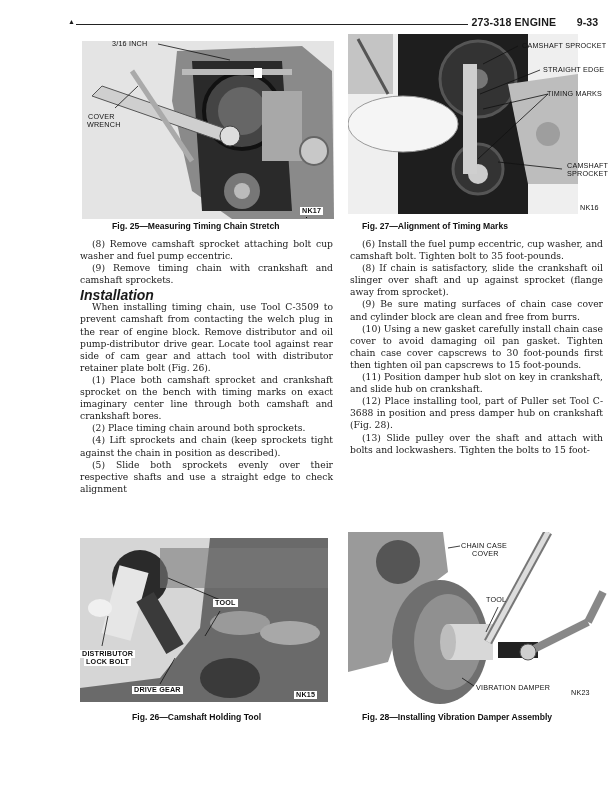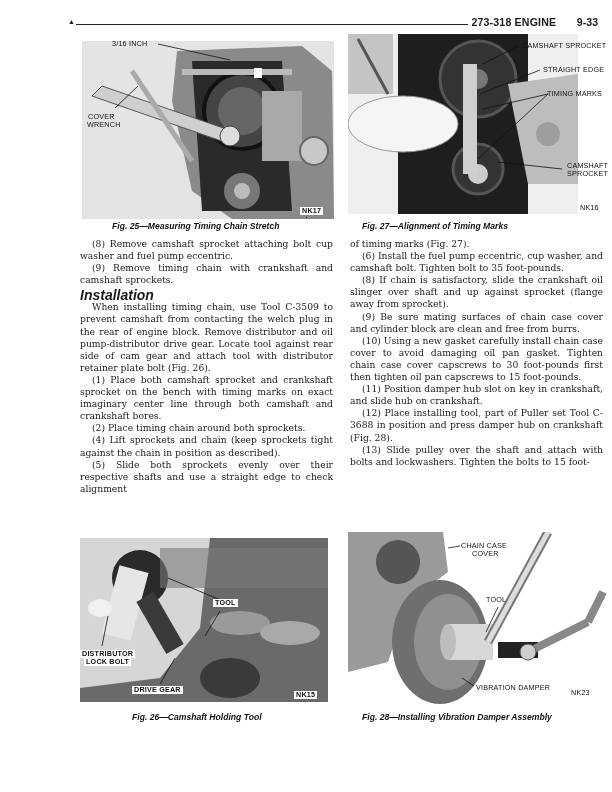--- a/index.html
+++ b/index.html
@@ -7,21 +7,21 @@
   .header { position:absolute; left:68px; top:14px; width:530px; height:20px; }
   .header .arrow { position:absolute; left:0; top:4px; font-size:7px; font-family:"Liberation Sans", sans-serif; }
   .header .rule { position:absolute; left:8px; right:130px; top:10px; border-top:1.5px solid #222; }
   .header .title { position:absolute; right:42px; top:2px; font-family:"Liberation Sans", sans-serif; font-weight:bold; font-size:11.5px; letter-spacing:0.2px; transform:scaleX(0.92); transform-origin:right; }
   .header .pageno { position:absolute; right:0; top:2px; font-family:"Liberation Sans", sans-serif; font-weight:bold; font-size:11.5px; transform:scaleX(0.92); transform-origin:right; }
 
   .fig { position:absolute; overflow:hidden; }
   .photo { position:absolute; background:#cfcfcf; overflow:hidden; }
   .lbl { position:absolute; font-family:"Liberation Sans", sans-serif; font-size:7.2px; color:#111; line-height:8px; white-space:nowrap; letter-spacing:0.2px; }
   .lbl.box { background:#fff; padding:0 2px;font-weight:bold; }
-  .caption { position:absolute; font-family:"Liberation Sans", sans-serif; font-weight:bold; font-style:italic; font-size:8.6px; white-space:nowrap; color:#111; }
+  .caption { position:absolute; font-family:"Liberation Sans", sans-serif; font-weight:bold; font-size:8.6px; white-space:nowrap; color:#111; }
 
   .col { position:absolute; font-size:9.2px; line-height:12.1px; text-align:justify; }
   .col p { margin:0; text-indent:12px; }
   .col p.noindent { text-indent:0; }
   .col h3 { margin:3px 0 0 0; font-family:"Liberation Sans", sans-serif; font-style:italic; font-weight:bold; font-size:14px; line-height:12px; }
   svg { position:absolute; left:0; top:0; }
 </style>
 </head>
 <body>
 
@@ -101,21 +101,20 @@
   <p>(9) Remove timing chain with crankshaft and camshaft sprockets.</p>
   <h3>Installation</h3>
   <p>When installing timing chain, use Tool C-3509 to prevent camshaft from contacting the welch plug in the rear of engine block. Remove distributor and oil pump-distributor drive gear. Locate tool against rear side of cam gear and attach tool with distributor retainer plate bolt (Fig. 26).</p>
   <p>(1) Place both camshaft sprocket and crankshaft sprocket on the bench with timing marks on exact imaginary center line through both camshaft and crankshaft bores.</p>
   <p>(2) Place timing chain around both sprockets.</p>
   <p>(4) Lift sprockets and chain (keep sprockets tight against the chain in position as described).</p>
   <p>(5) Slide both sprockets evenly over their respective shafts and use a straight edge to check alignment</p>
 </div>
 
 <div class="col" style="left:350px;top:238px;width:253px;">
-  <p class="noindent">of timing marks (Fig. 27).</p>
   <p>(6) Install the fuel pump eccentric, cup washer, and camshaft bolt. Tighten bolt to 35 foot-pounds.</p>
   <p>(8) If chain is satisfactory, slide the crankshaft oil slinger over shaft and up against sprocket (flange away from sprocket).</p>
   <p>(9) Be sure mating surfaces of chain case cover and cylinder block are clean and free from burrs.</p>
   <p>(10) Using a new gasket carefully install chain case cover to avoid damaging oil pan gasket. Tighten chain case cover capscrews to 30 foot-pounds first then tighten oil pan capscrews to 15 foot-pounds.</p>
   <p>(11) Position damper hub slot on key in crankshaft, and slide hub on crankshaft.</p>
   <p>(12) Place installing tool, part of Puller set Tool C-3688 in position and press damper hub on crankshaft (Fig. 28).</p>
   <p>(13) Slide pulley over the shaft and attach with bolts and lockwashers. Tighten the bolts to 15 foot-</p>
 </div>
 
 <div class="fig" style="left:80px;top:536px;width:260px;height:172px;">

